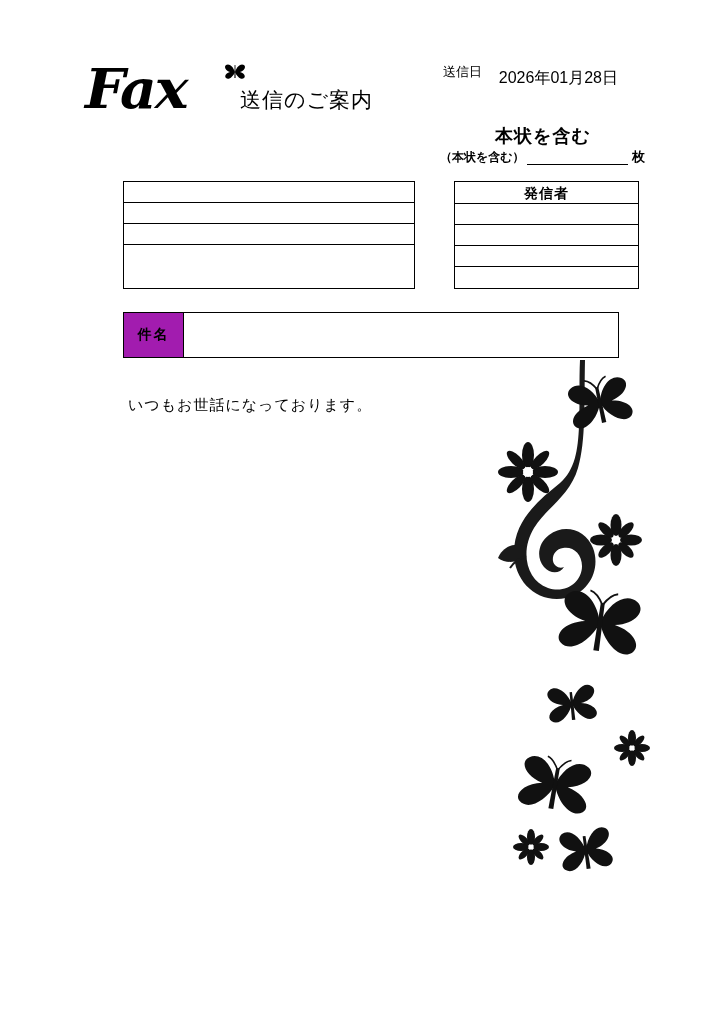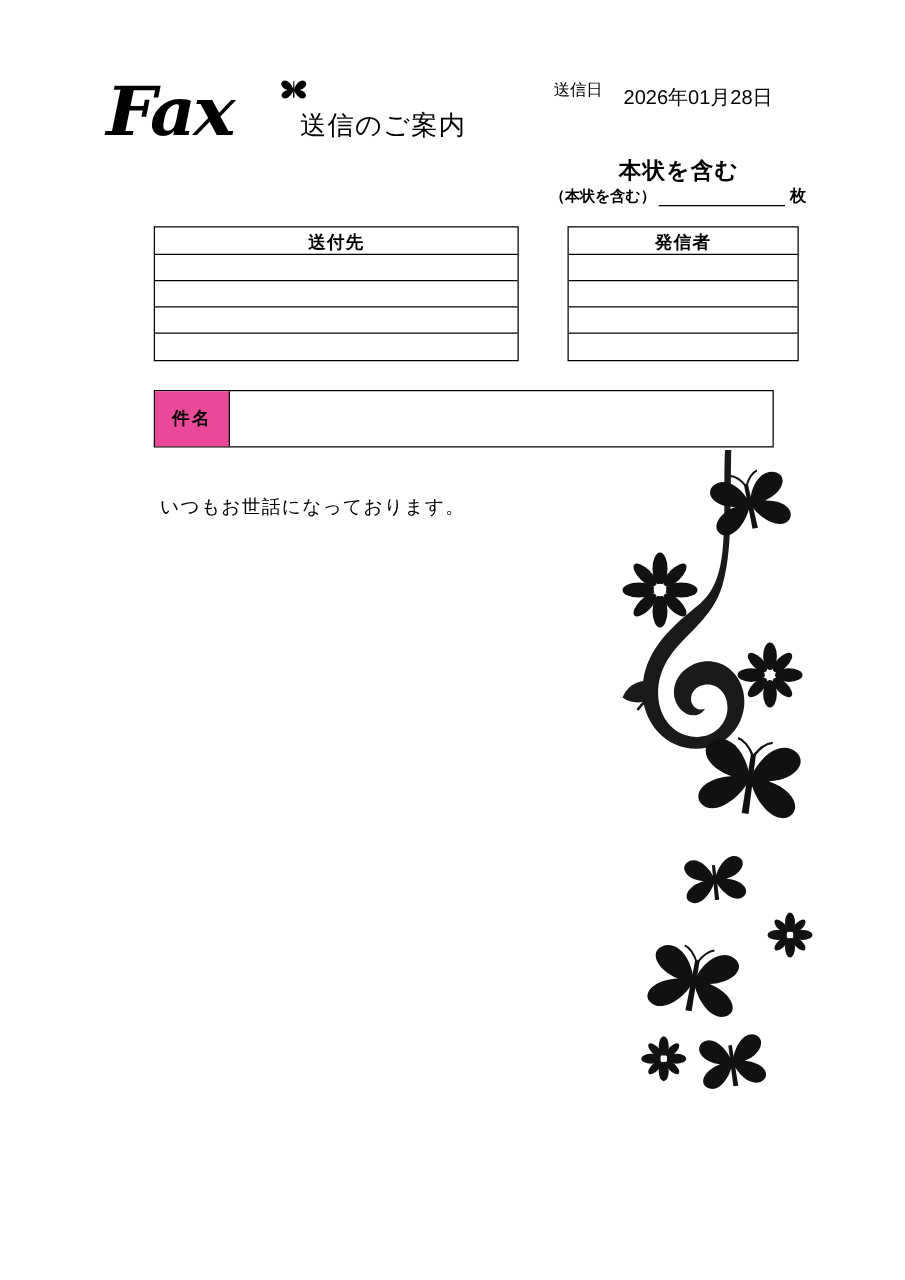--- a/index.html
+++ b/index.html
@@ -140,21 +140,21 @@
     left: 123px;
     top: 312px;
     width: 496px;
     height: 46px;
     border: 1px solid #000;
     box-sizing: border-box;
     display: flex;
   }
   .subject-label {
     width: 60px;
-    background: #ec4899;
+    background: #a21caf;
     border-right: 1px solid #000;
     display: flex;
     align-items: center;
     justify-content: center;
     font-size: 14px;
     font-weight: 700;
     letter-spacing: 2px;
     box-sizing: border-box;
   }
   .subject-value {
@@ -205,21 +205,20 @@
   <div class="send-date-value">2026年01月28日</div>
 
   <div class="pages-title">本状を含む</div>
   <div class="pages-row">
     <span class="pages-note">（本状を含む）</span>
     <span class="pages-blank"></span>
     <span class="pages-unit">枚</span>
   </div>
 
   <div class="tbl" id="recipient-table">
-    <div class="hdr">送付先</div>
     <div class="row"></div>
     <div class="row"></div>
     <div class="row"></div>
     <div class="row last"></div>
   </div>
 
   <div class="tbl" id="sender-table">
     <div class="hdr">発信者</div>
     <div class="row"></div>
     <div class="row"></div>

